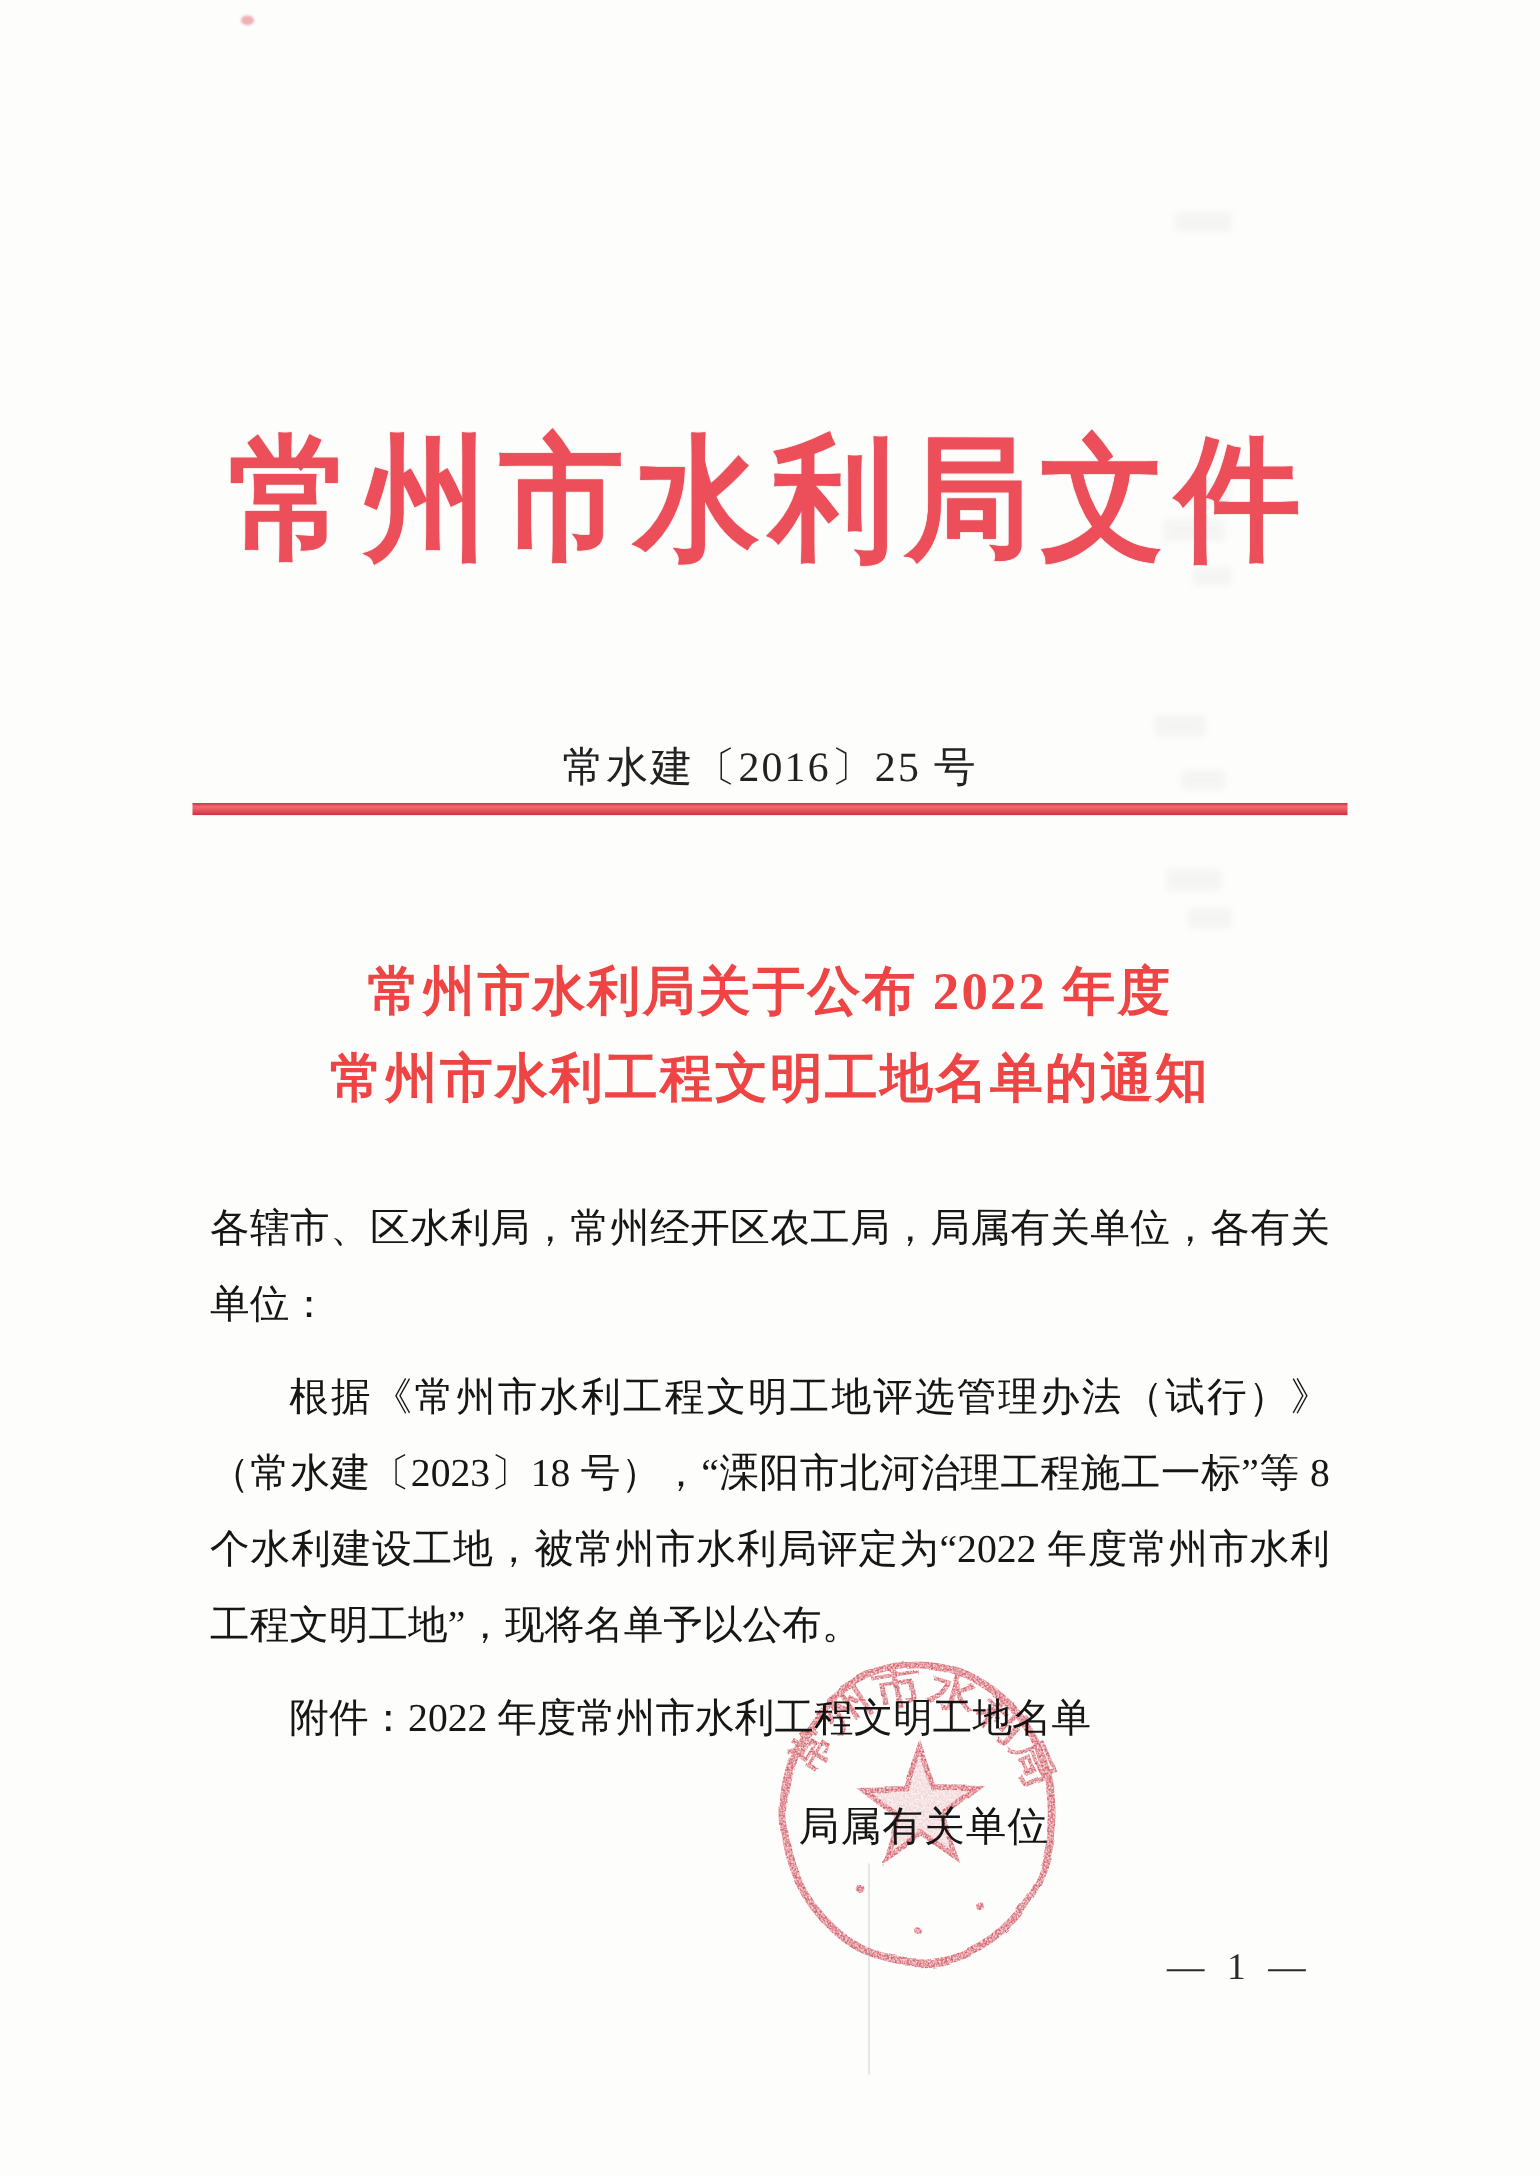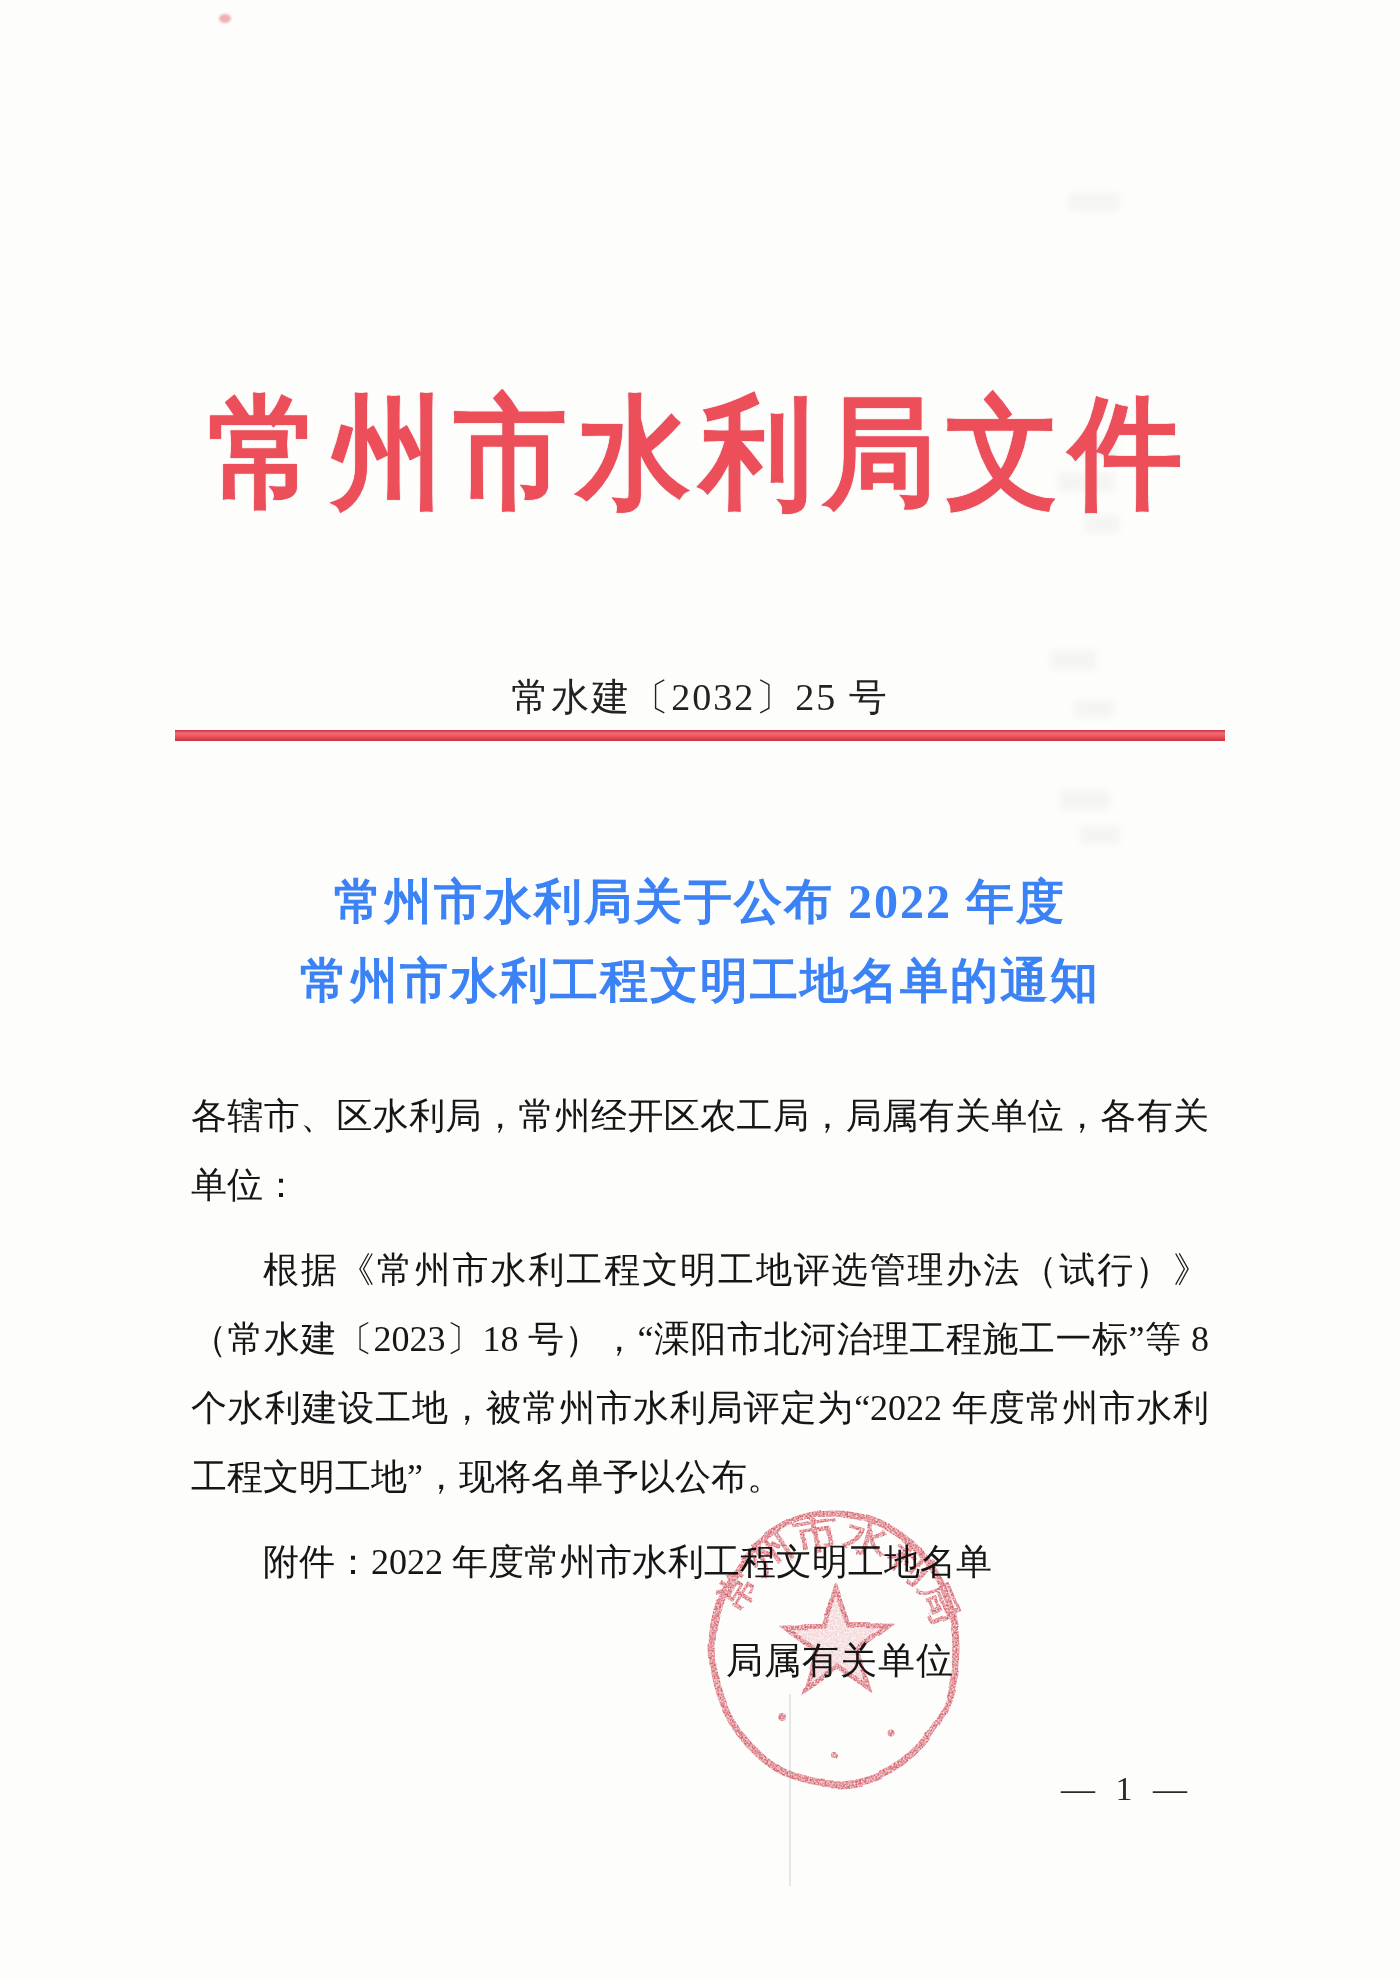--- a/index.html
+++ b/index.html
@@ -35,21 +35,21 @@
   .red-divider{
     position:absolute;top:730px;left:175px;width:1050px;height:11px;
     background:linear-gradient(to bottom,#c9333f 0%,#f26b74 30%,#ee5560 55%,#c9333f 100%);
   }
   
   .notice-title{
     position:absolute;top:862px;left:0;width:1400px;
     text-align:center;
     font-weight:bold;
     font-size:48px;
-    color:#3b82f6;
+    color:#ef4444;
     line-height:79px;
     letter-spacing:2px;
   }
   
   .body-text{
     position:absolute;top:1066px;left:175px;width:1050px;
     font-size:36px;
     line-height:69px;
     color:#161616;
     text-align:justify;
@@ -106,21 +106,21 @@
     <div class="ghost" style="left:1058px;top:472px;width:56px;height:20px;"></div>
     <div class="ghost" style="left:1084px;top:515px;width:36px;height:18px;"></div>
     <div class="ghost" style="left:1050px;top:650px;width:46px;height:20px;"></div>
     <div class="ghost" style="left:1074px;top:700px;width:40px;height:18px;"></div>
     <div class="ghost" style="left:1060px;top:790px;width:50px;height:20px;"></div>
     <div class="ghost" style="left:1080px;top:826px;width:40px;height:18px;"></div>
   </div>
 
   <div class="agency-header">常州市水利局文件</div>
 
-  <div class="doc-number">常水建〔2032〕25 号</div>
+  <div class="doc-number">常水建〔2016〕25 号</div>
 
   <div class="red-divider"></div>
 
   <div class="notice-title">
     <div>常州市水利局关于公布 2022 年度</div>
     <div>常州市水利工程文明工地名单的通知</div>
   </div>
 
   <div class="body-text">
     <p>各辖市、区水利局，常州经开区农工局，局属有关单位，各有关单位：</p>

